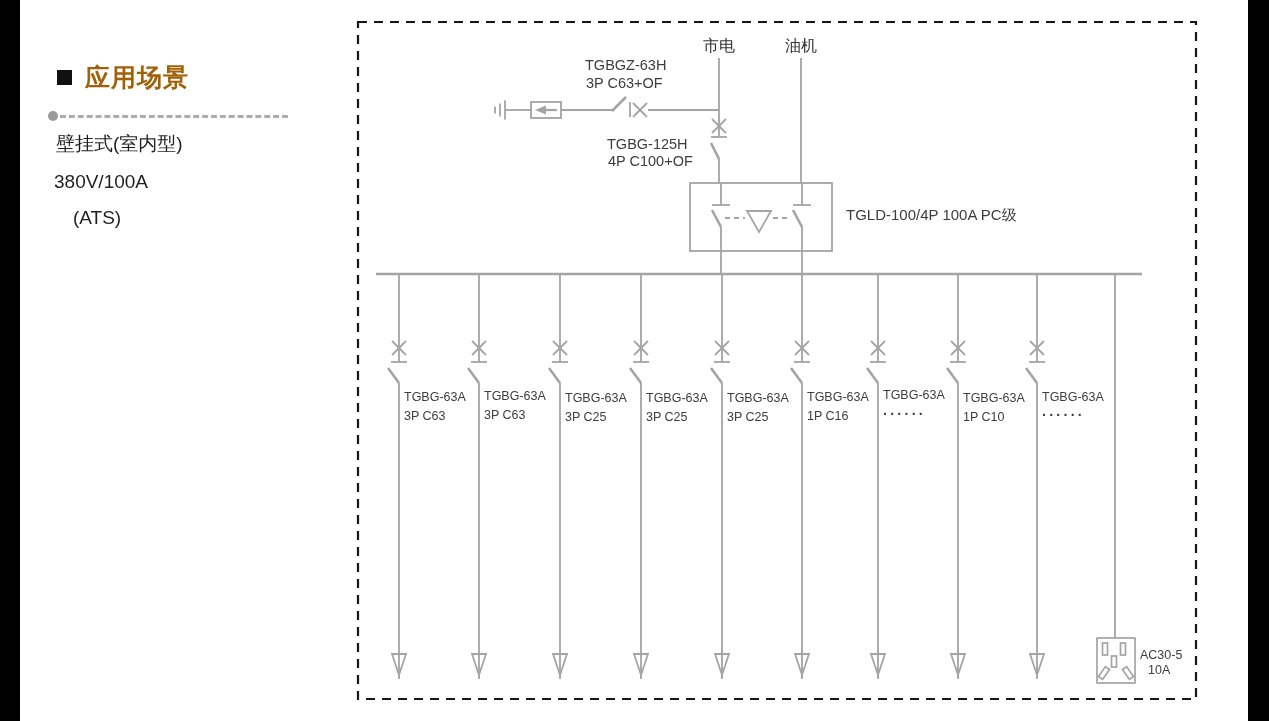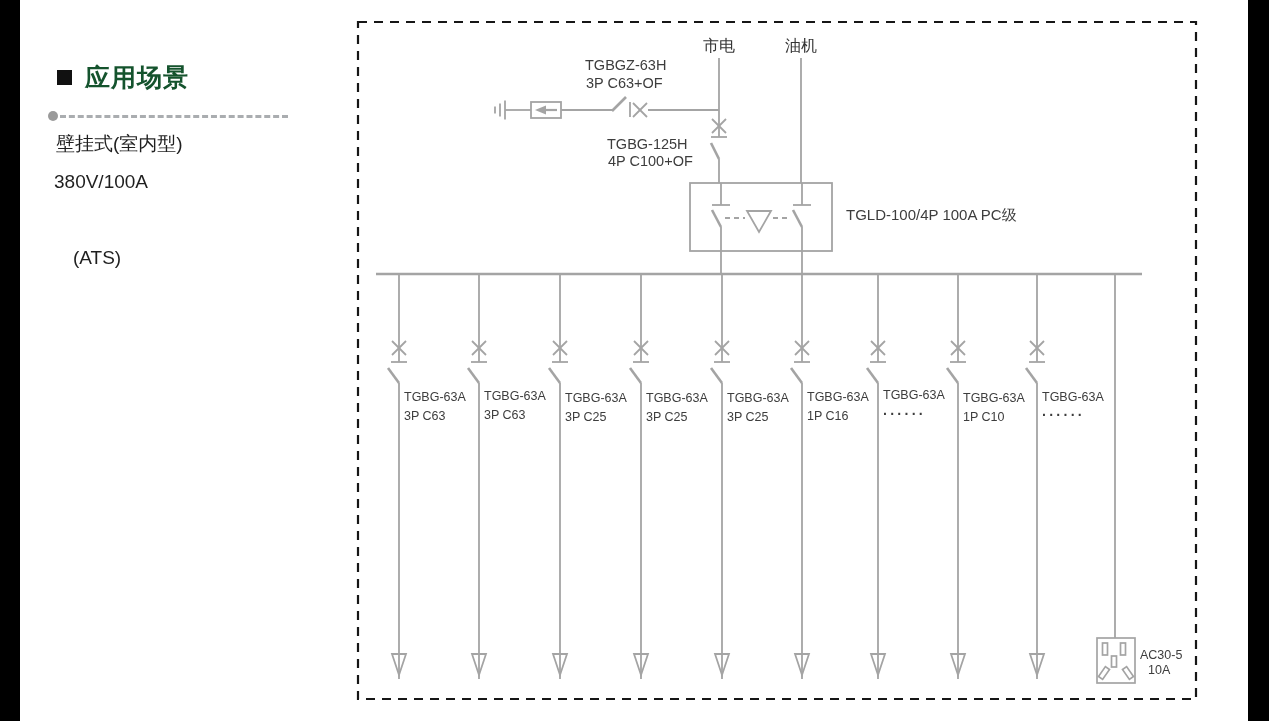--- a/index.html
+++ b/index.html
@@ -7,28 +7,28 @@
     position:relative;width:1269px;height:721px;background:#ffffff;
     font-family:"Liberation Sans","DejaVu Sans",sans-serif;overflow:hidden;
   }
   .side-bar{position:absolute;top:0;height:721px;background:#000;}
   #bar-left{left:0;width:20px;}
   #bar-right{left:1248px;width:21px;}
 
   
   .heading{position:absolute;left:57px;top:61px;display:flex;align-items:center;gap:13px;}
   .heading .sq{width:15px;height:15px;background:#111;flex:0 0 auto;}
-  .heading .ht{font-size:25px;font-weight:bold;color:#14532d;letter-spacing:1px;white-space:nowrap;}
+  .heading .ht{font-size:25px;font-weight:bold;color:#a16207;letter-spacing:1px;white-space:nowrap;}
   .sep{position:absolute;left:48px;top:111px;width:240px;display:flex;align-items:center;}
   .sep .dot{width:10px;height:10px;border-radius:50%;background:#9a9a9a;flex:0 0 auto;}
   .sep .dash{flex:1;border-top:3px dashed #aaadb0;margin-left:2px;height:0;}
   .sub{position:absolute;color:#1f1f1f;font-size:19px;white-space:nowrap;}
   #sub0{left:56px;top:131px;}
   #sub1{left:54px;top:171px;}
-  #sub2{left:73px;top:207px;margin-top:40px;}
+  #sub2{left:73px;top:207px;}
 
   svg text{fill:#3d3d3d;font-family:"Liberation Sans","DejaVu Sans",sans-serif;}
   text.src{font-size:16px;fill:#343434;}
   text.lbl{font-size:14.5px;}
   text.br{font-size:12.5px;}
   text.dots{font-size:14px;font-weight:bold;letter-spacing:2.5px;}
 </style>
 </head>
 <body>
 

